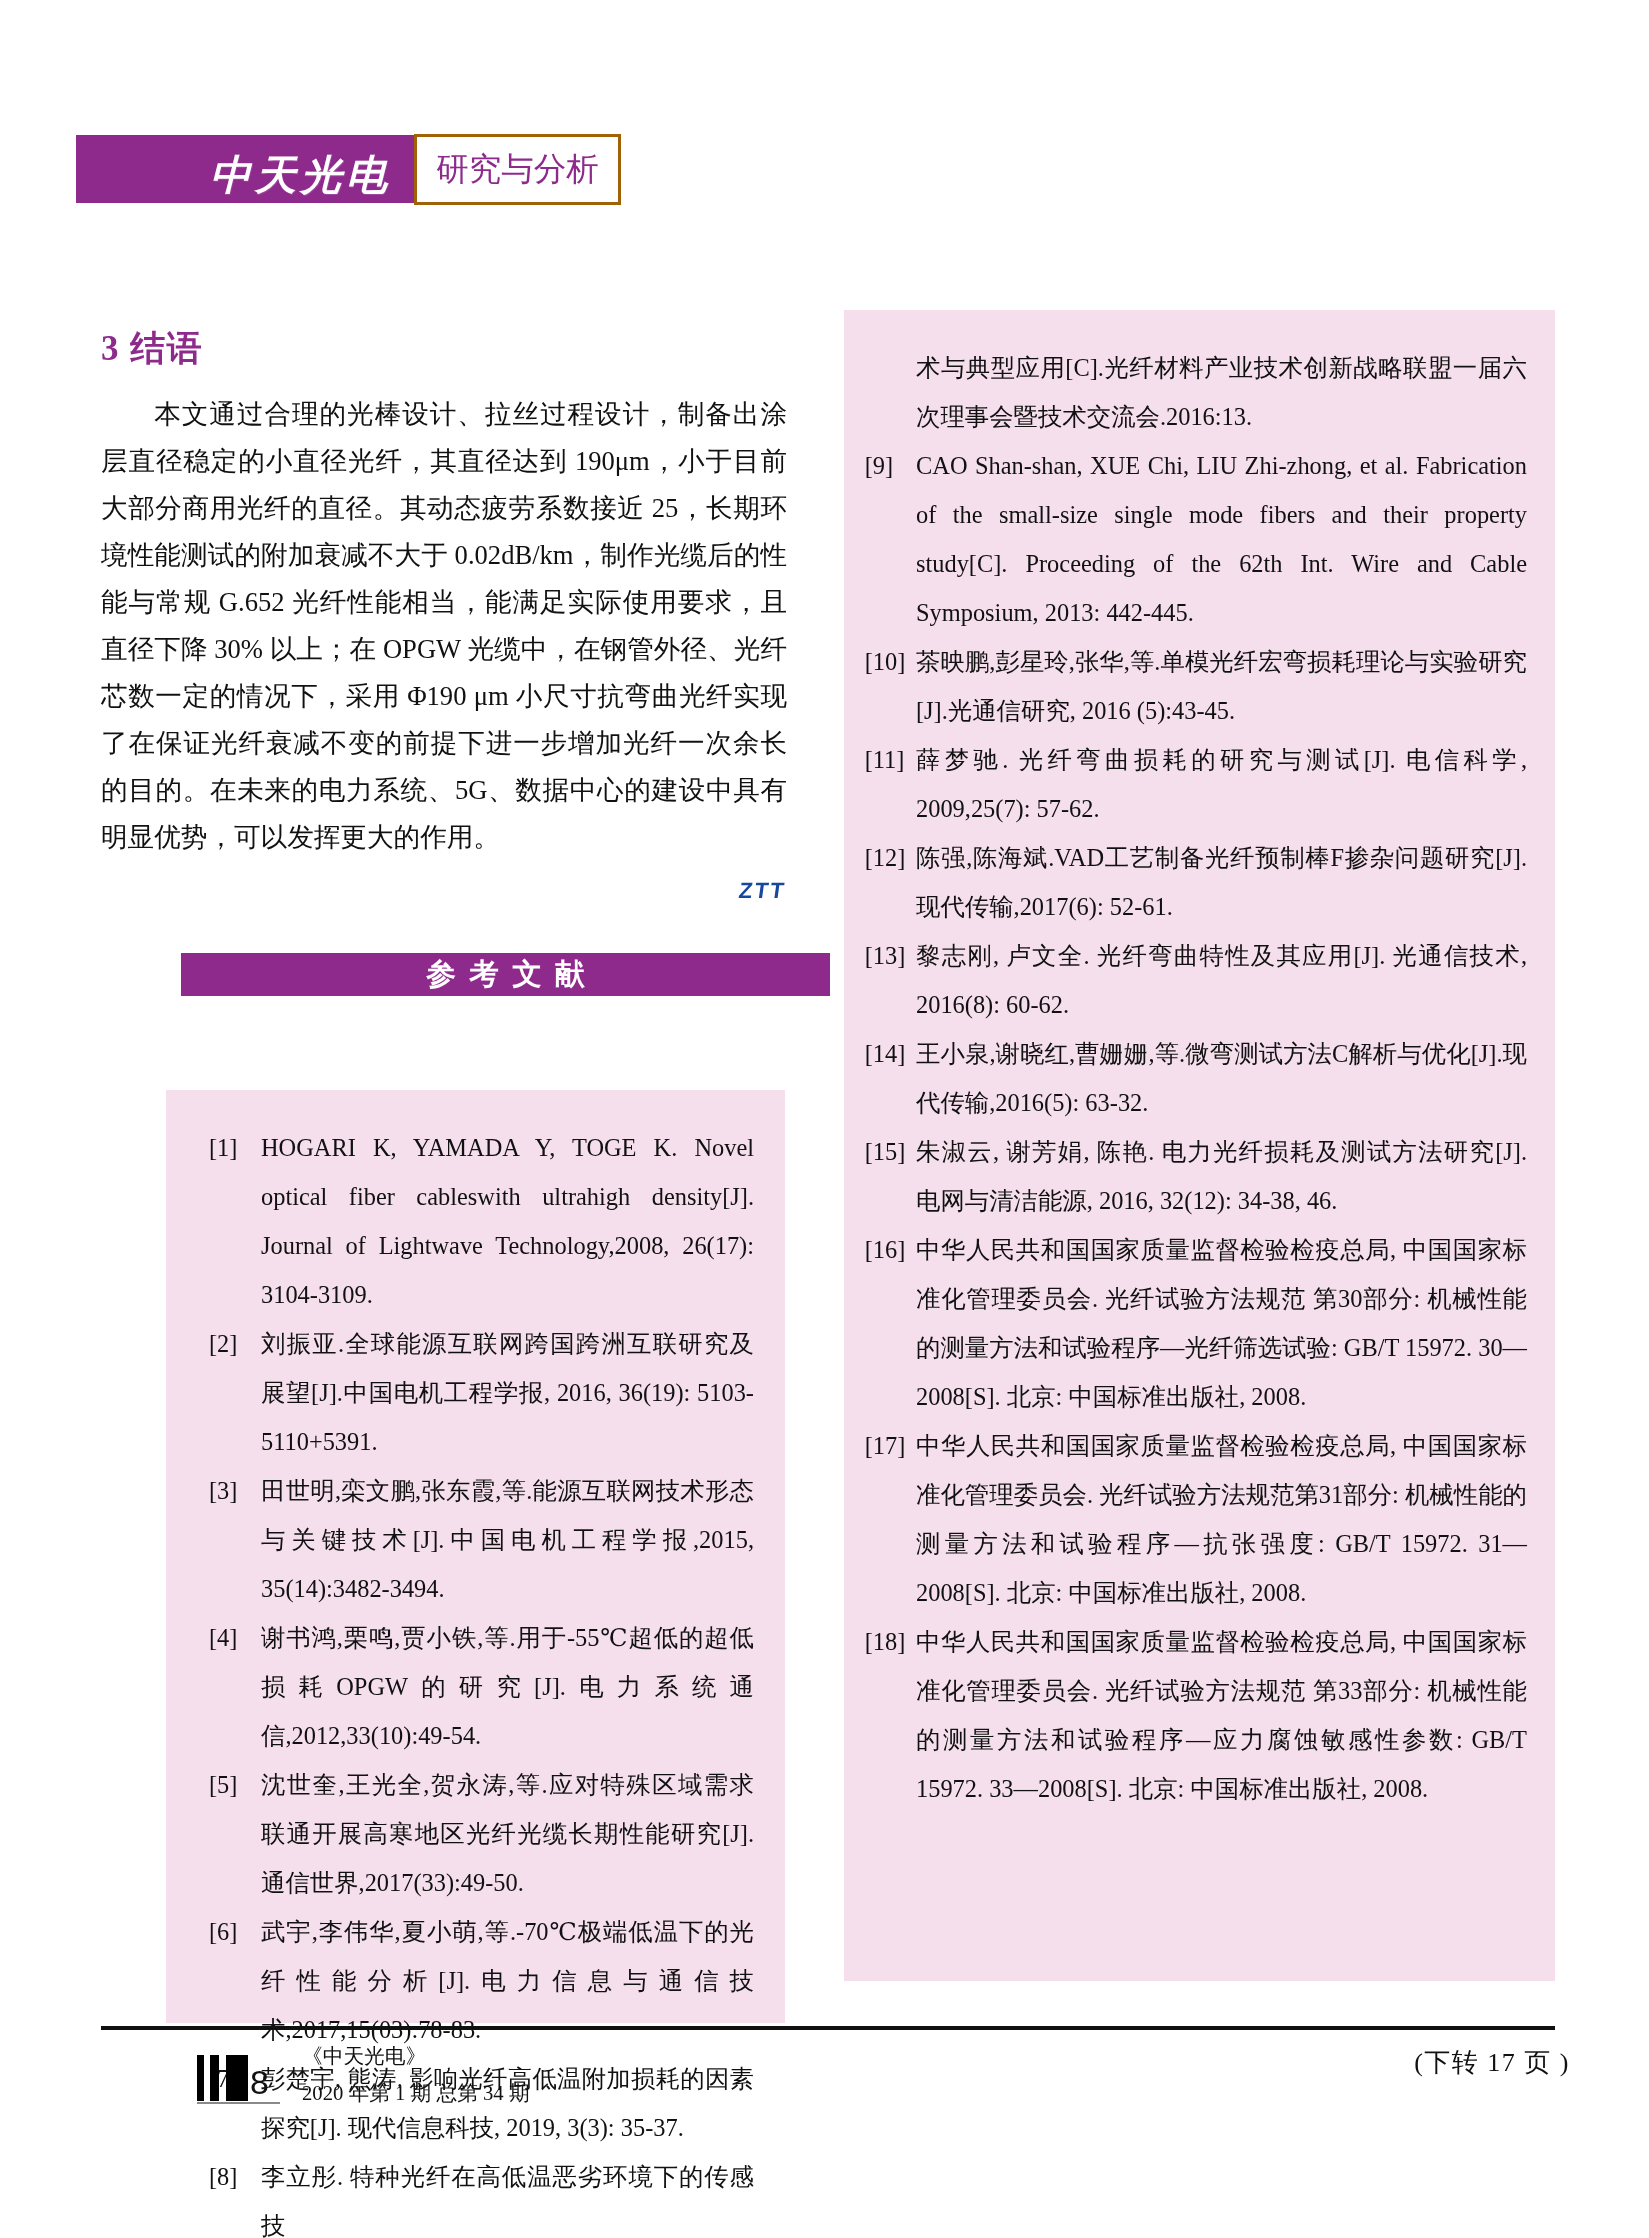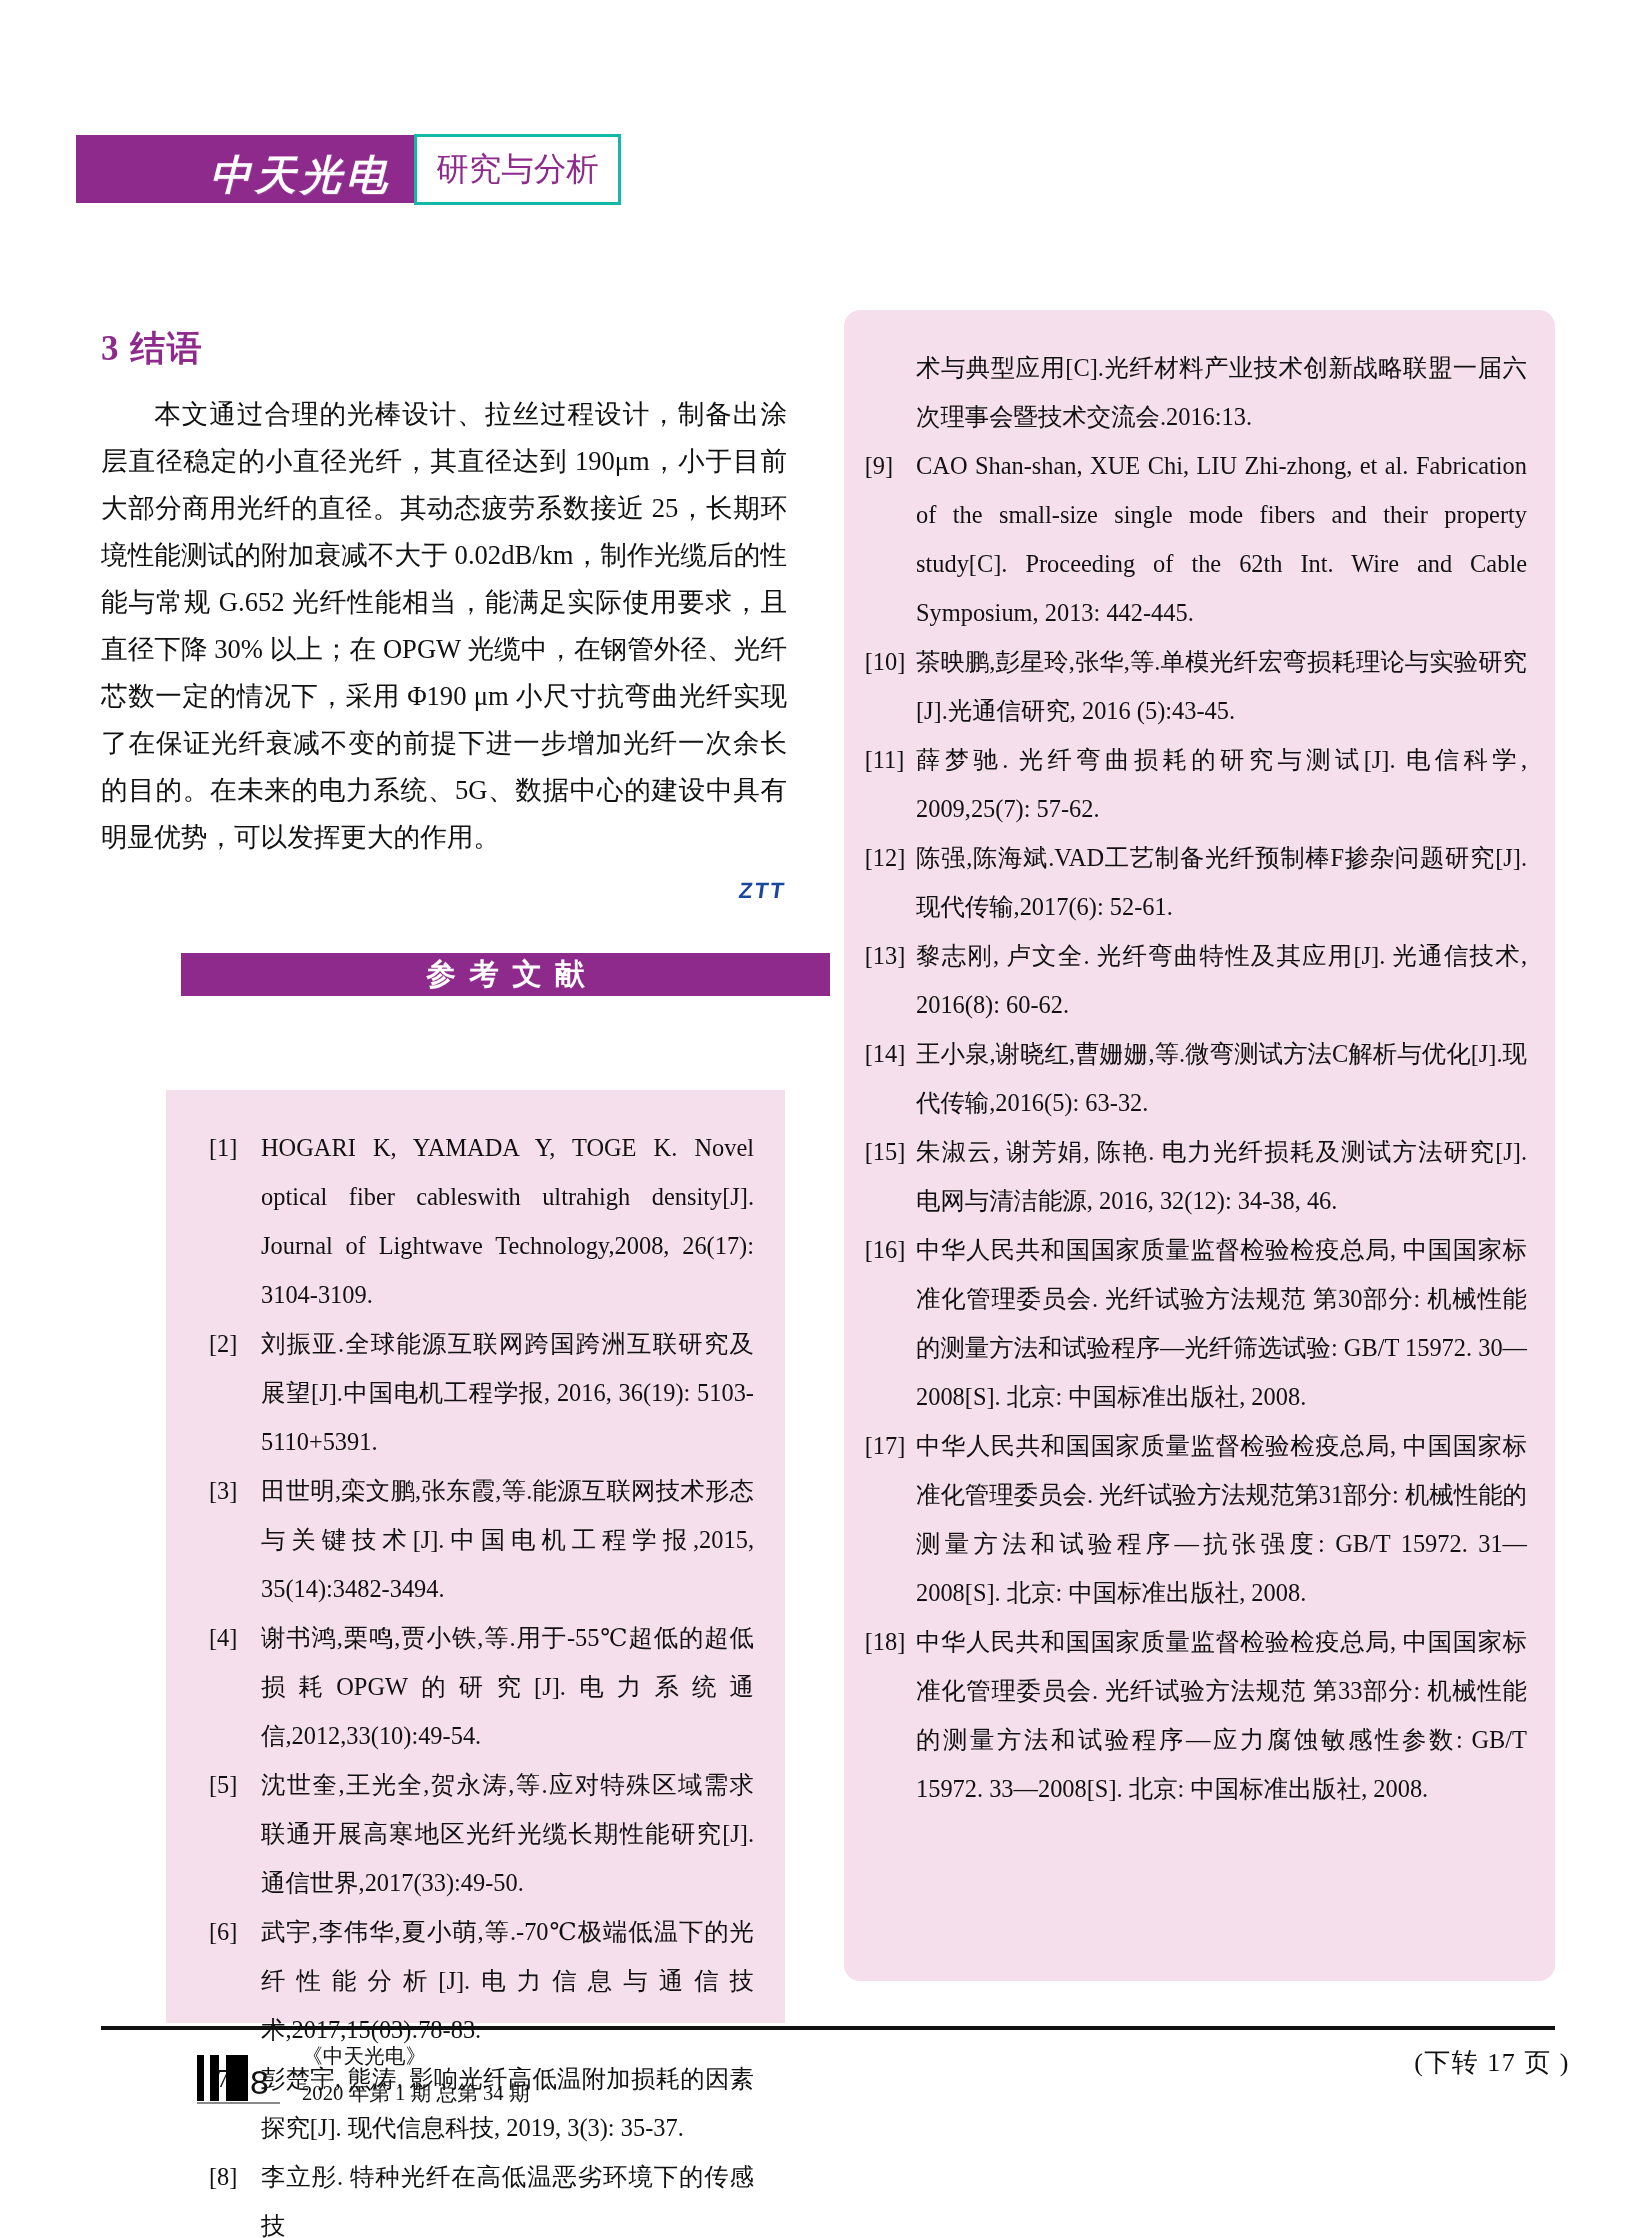--- a/index.html
+++ b/index.html
@@ -24,21 +24,21 @@
   .brand {
     color: #ffffff; font-size: 41px; font-weight: bold; font-style: italic;
     letter-spacing: 4.4px;
     font-family: "DejaVu Serif", serif;
     text-shadow: 0.7px 0.7px 0 #ffffff22;
   }
   .section-box {
     position: absolute; left: 414px; top: 134px;
     width: 207px; height: 71px;
     background: #ffffff;
-    border: 3px solid #14b8a6;
+    border: 3px solid #a16207;
     box-sizing: border-box;
     display: flex; align-items: center; justify-content: center;
   }
   .section-label {
     color: #8f2a8d; font-size: 32.5px; font-weight: 500;
     font-family: "Liberation Sans", sans-serif;
   }
 
   
   .left-col {
@@ -70,21 +70,21 @@
     display: flex; align-items: center; justify-content: center;
   }
   .ref-banner span {
     color: #ffffff; font-size: 29.6px; font-weight: bold;
     letter-spacing: 0.45em; text-indent: 0.45em;
   }
 
   
   .pink { background: #f5dfec; position: absolute; box-sizing: border-box; }
   .panel-left  { left: 166px;  top: 1090px; width: 619px; height: 933px; padding: 32.5px 31px 0 0; }
-  .panel-right { left: 844px; top: 310px;  width: 711px; height: 1671px; padding: 32.5px 28px 0 0; border-radius: 16px; }
+  .panel-right { left: 844px; top: 310px;  width: 711px; height: 1671px; padding: 32.5px 28px 0 0; }
 
   .ref { position: relative; font-size: 24.4px; line-height: 49px;
          text-align: justify; text-justify: inter-ideograph; }
   .panel-left  .ref { padding-left: 95px; }
   .panel-left  .ref .num { position: absolute; left: 43px; top: 0; }
   .panel-right .ref { padding-left: 72px; }
   .panel-right .ref .num { position: absolute; left: 20.7px; top: 0; }
   .ref .num { font-size: 24.4px; }
   .ref-cont { padding-left: 72px; font-size: 24.4px; line-height: 49px;
               text-align: justify; text-justify: inter-ideograph; }

